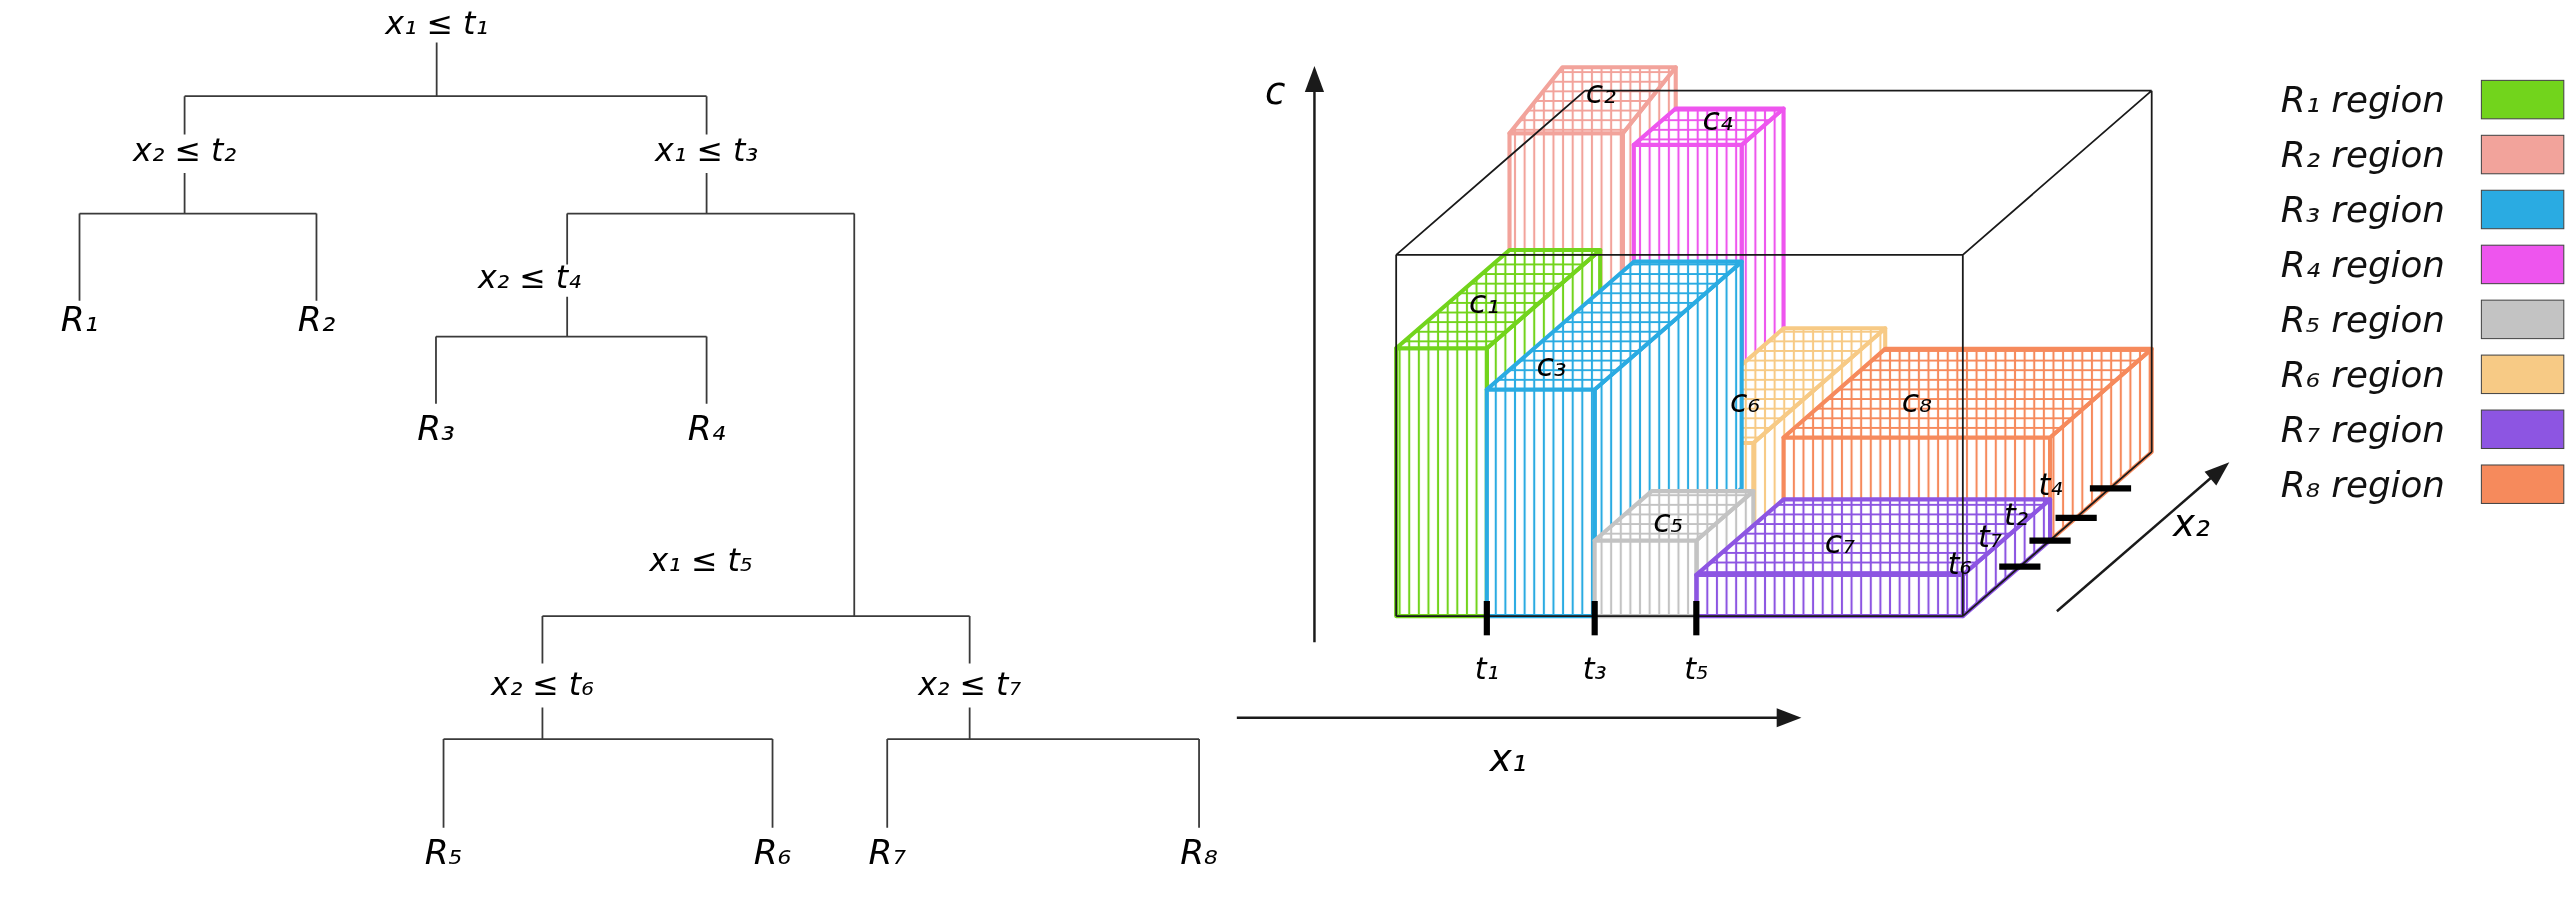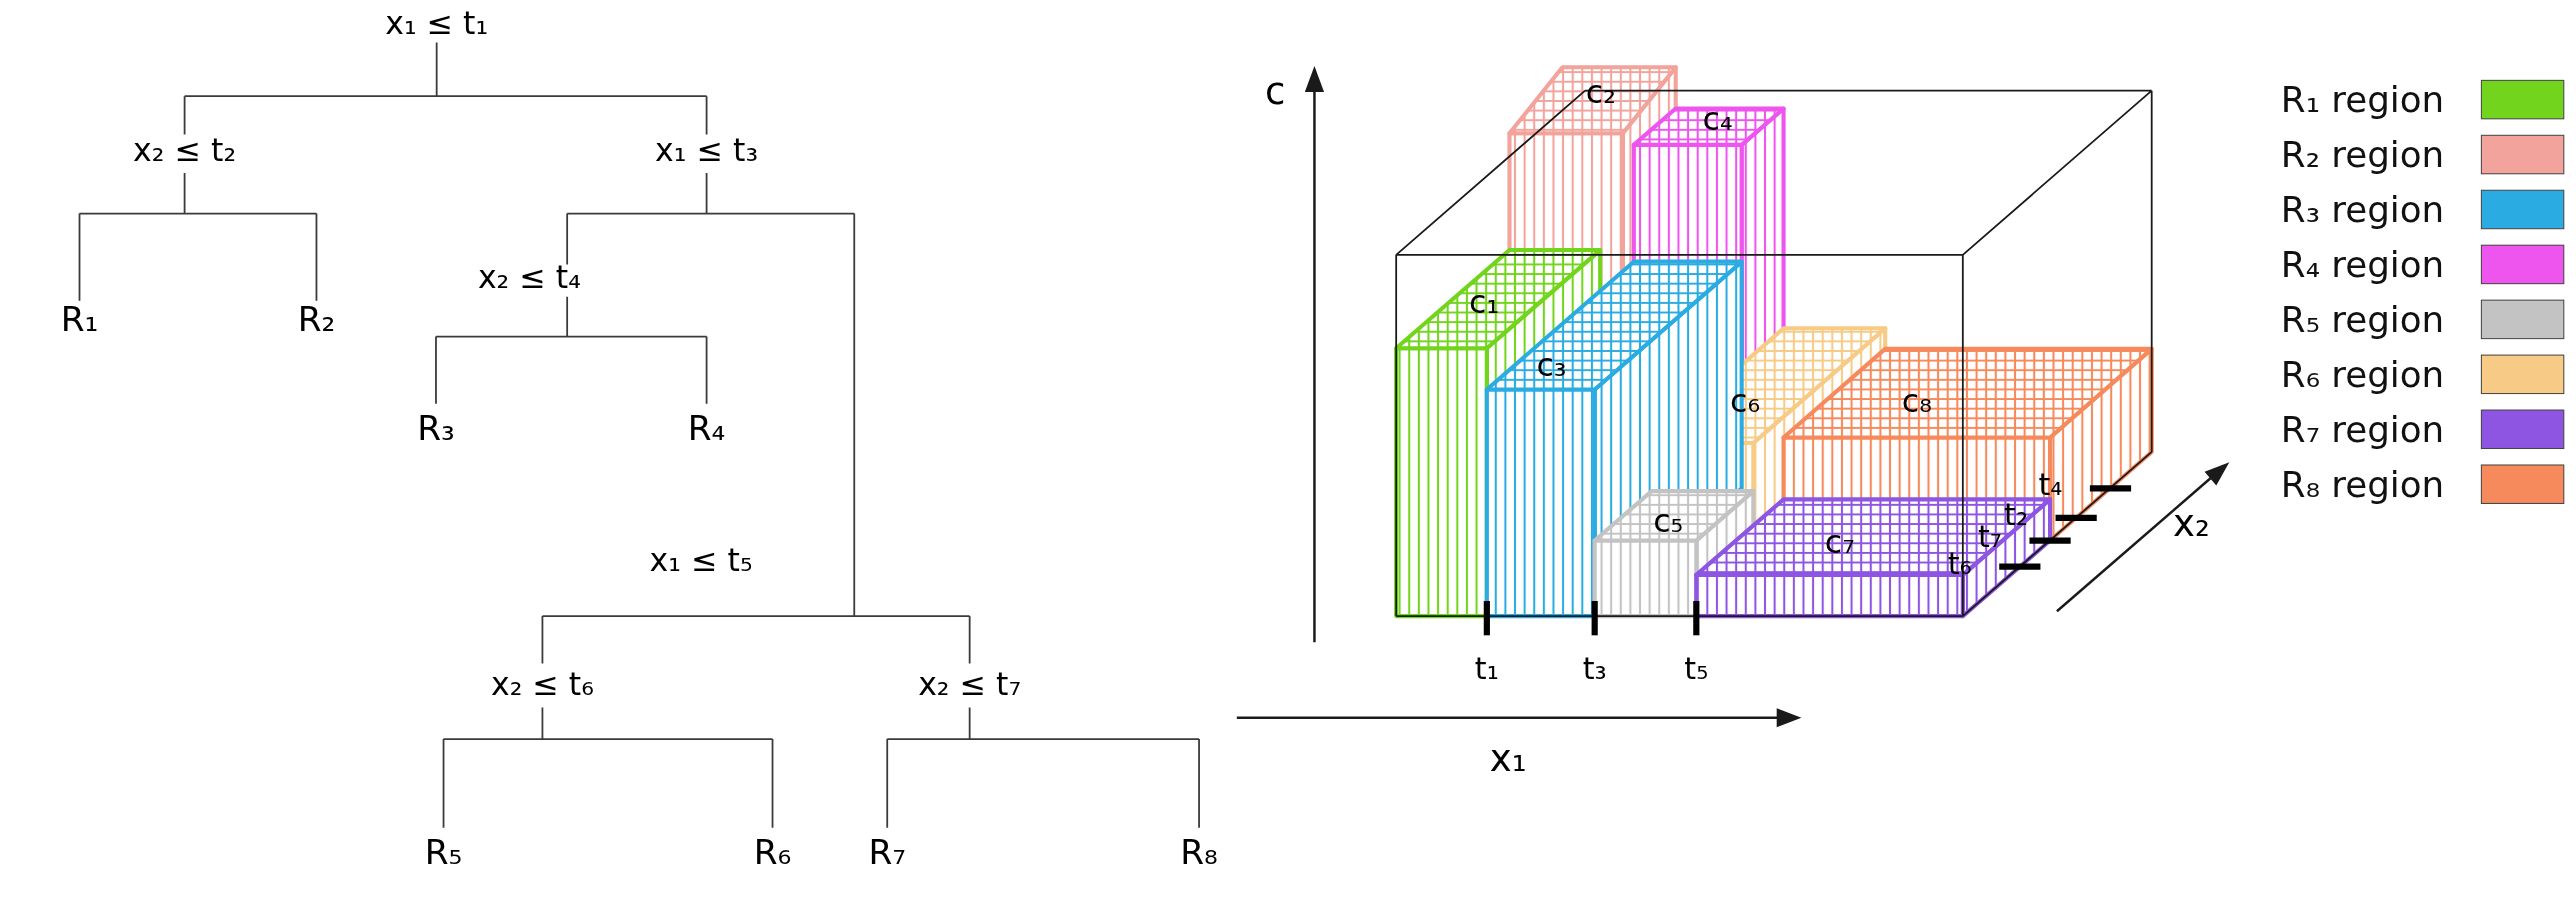--- a/index.html
+++ b/index.html
@@ -1,16 +1,16 @@
 <!DOCTYPE html>
 <html style="font-size:11px"><head>
 <meta charset="utf-8">
 <style>
   html,body{margin:0;padding:0;background:#ffffff;}
-  #figure-wrap{width:2576px;height:908px;background:#ffffff;overflow:hidden;}
+  #figure-wrap{width:2576px;height:908px;background:#ffffff;overflow:hidden;font-style:italic;}
   svg{display:block;font-family:"DejaVu Sans",sans-serif;}
   .tree-line{stroke:#3a3a3a;stroke-width:2.6;fill:none;}
   .node-label{font-size:46px;fill:#000;text-anchor:middle;}
   .leaf-label{font-size:50px;fill:#000;text-anchor:middle;}
   .bar-face{stroke-width:6;stroke-linejoin:round;}
   .cube-line{stroke:#1a1a1a;stroke-width:2.6;fill:none;}
   .axis-line{stroke:#1a1a1a;stroke-width:3.6;fill:none;}
   .axis-head{fill:#1a1a1a;stroke:none;}
   .axis-label{font-size:54px;fill:#000;text-anchor:middle;}
   .tick-mark{stroke:#000;stroke-width:9;}

